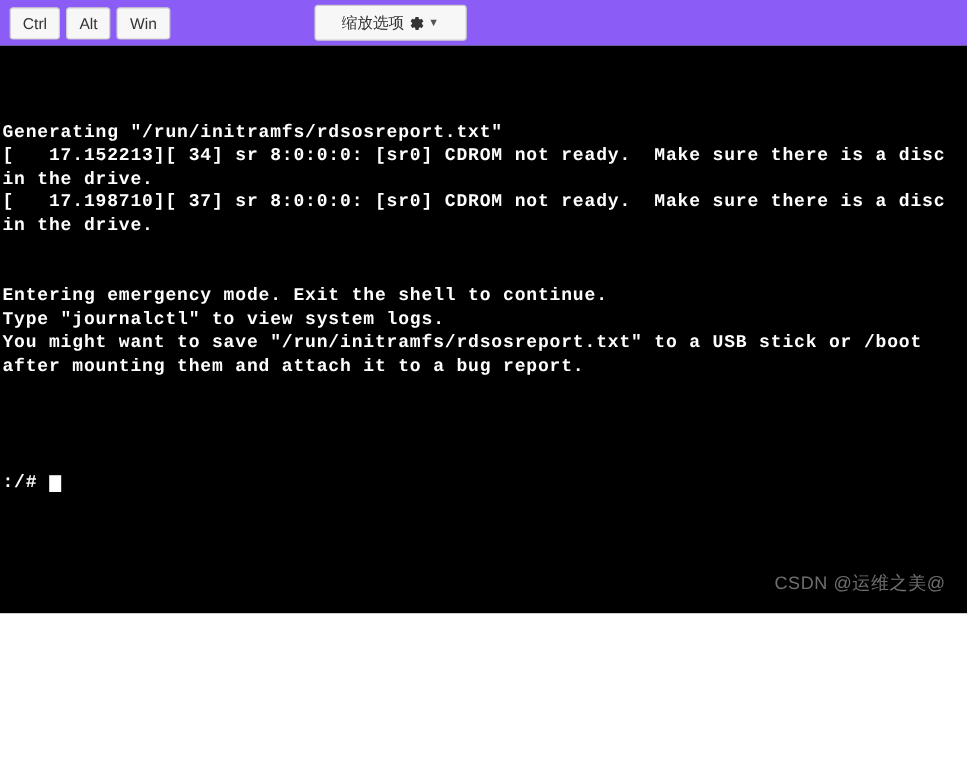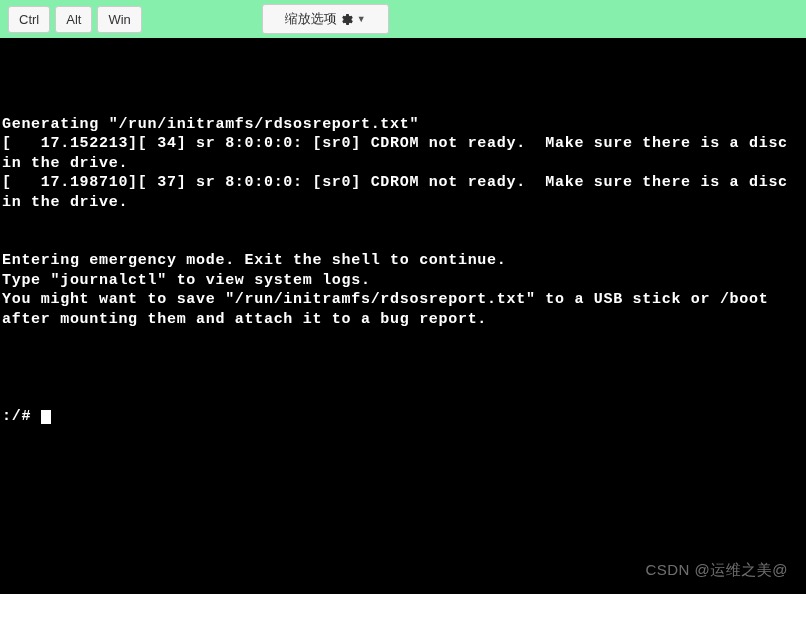--- a/index.html
+++ b/index.html
@@ -10,21 +10,21 @@
     body {
       font-family: Arial, "Microsoft YaHei", sans-serif;
       background: #fff;
       width: 806px;
       height: 639px;
       overflow: hidden;
       position: relative;
     }
     .toolbar {
       padding: 7px 8px;
-      background: #86efac;
+      background: #8b5cf6;
       display: flex;
       align-items: center;
       gap: 5px;
       height: 38px;
     }
     .btn {
       padding: 5px 10px;
       border: 1px solid #ccc;
       background: #f7f7f7;
       border-radius: 3px;
@@ -54,22 +54,22 @@
       margin-left: 3px;
       font-size: 9px;
       color: #555;
     }
     .terminal {
       background: #000;
       color: #fff;
       font-family: "Courier New", Consolas, monospace;
       font-size: 15px;
       line-height: 1.3;
-      padding: 18px 0 0 2px;
-      height: 556px;
+      padding: 4px 0 0 2px;
+      height: 473px;
       letter-spacing: 0.7px;
       white-space: pre-wrap;
       word-break: break-all;
       font-weight: bold;
       font-stretch: expanded;
       position: relative;
     }
     .terminal .line {
       min-height: 19px;
     }

